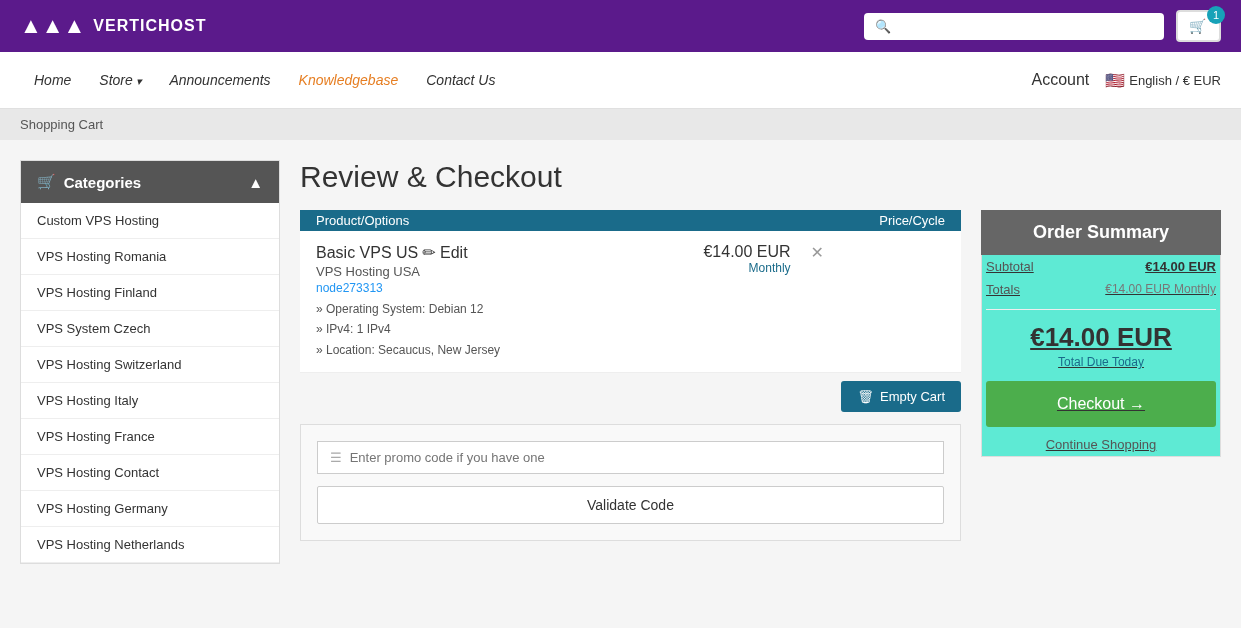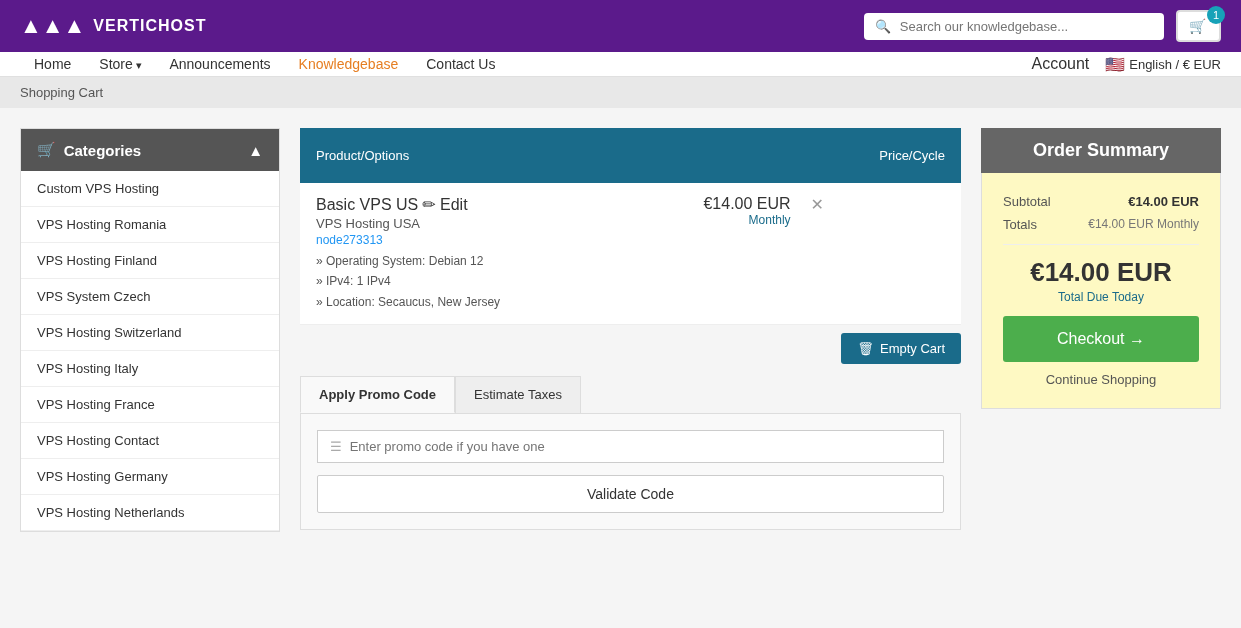--- a/index.html
+++ b/index.html
@@ -90,26 +90,27 @@
       display: flex;
       align-items: center;
       justify-content: space-between;
     }
     .nav-left {
       display: flex;
       align-items: center;
       gap: 0;
     }
     .nav-item {
-      padding: 4px 14px;
+      padding: 20px 14px;
       cursor: pointer;
       font-size: 14px;
       color: #333;
       text-decoration: none;
       display: inline-block;
+      font-style: italic;
     }
     .nav-item.active { color: #e67e22; }
     .nav-item.dropdown::after {
       content: " ▾";
       font-size: 11px;
     }
     .nav-right {
       display: flex;
       align-items: center;
       gap: 16px;
@@ -194,21 +195,21 @@
       width: 100%;
       border-collapse: collapse;
       background: white;
       margin-bottom: 8px;
     }
     .cart-table thead tr {
       background: #1a6b8a;
       color: white;
     }
     .cart-table thead th {
-      padding: 20px 16px;
+      padding: 3px 16px;
       text-align: left;
       font-size: 13px;
       font-weight: normal;
     }
     .cart-table thead th:last-child {
       text-align: right;
     }
     .cart-table tbody td {
       padding: 12px 16px;
       vertical-align: top;
@@ -347,24 +348,25 @@
     }
     .order-summary-header {
       background: #666;
       color: white;
       padding: 12px 16px;
       font-size: 18px;
       text-align: center;
       font-weight: bold;
     }
     .order-summary-body {
-      background: #fef9c3;
+      background: #5eead4;
       border: 1px solid #ddd;
       border-top: none;
-      padding: 21px;
+      padding: 4px;
+      text-decoration: underline;
     }
     .summary-row {
       display: flex;
       justify-content: space-between;
       margin-bottom: 8px;
       font-size: 13px;
     }
     .summary-row .label { color: #555; }
     .summary-row .value { color: #333; font-weight: bold; }
     .summary-row .value.monthly { color: #777; font-size: 12px; font-weight: normal; }
@@ -423,21 +425,20 @@
 <body>
 
 <header class="header">
   <div class="logo-area">
     <span class="logo-icon">▲▲▲</span>
     <span class="logo-text">VERTICHOST</span>
   </div>
   <div class="header-right">
     <div class="search-bar">
       <span class="search-icon-wrap">🔍</span>
-      <input type="text" placeholder="Search our knowledgebase..." style="">
     </div>
     <button class="cart-btn">
       <span>🛒</span>
       <span class="cart-badge">1</span>
     </button>
   </div>
 </header>
 
 <nav class="navbar">
   <div class="nav-left">
@@ -476,20 +477,21 @@
     <div class="sidebar-item">VPS System Czech</div>
     <div class="sidebar-item">VPS Hosting Switzerland</div>
     <div class="sidebar-item">VPS Hosting Italy</div>
     <div class="sidebar-item">VPS Hosting France</div>
     <div class="sidebar-item">VPS Hosting Contact</div>
     <div class="sidebar-item">VPS Hosting Germany</div>
     <div class="sidebar-item">VPS Hosting Netherlands</div>
   </aside>
 
   <div class="right-section" style="flex:1;">
+    <h1 class="page-title">Review &amp; Checkout</h1>
 
     <div class="checkout-and-summary">
 
       <div class="checkout-area">
         <table class="cart-table">
           <thead>
             <tr>
               <th>Product/Options</th>
               <th>Price/Cycle</th>
             </tr>
@@ -526,24 +528,20 @@
           </tbody>
         </table>
 
         <div class="cart-actions">
           <button class="empty-cart-btn">
             <span>🗑</span>
             <span>Empty Cart</span>
           </button>
         </div>
 
-        <div class="promo-tabs">
-          <div class="promo-tab active">Apply Promo Code</div>
-          <div class="promo-tab">Estimate Taxes</div>
-        </div>
 
         <div class="promo-box">
           <div class="promo-input-wrap">
             <span class="promo-input-icon">☰</span>
             <input class="promo-input" type="text" placeholder="Enter promo code if you have one" style="">
           </div>
           <button class="validate-btn">Validate Code</button>
         </div>
       </div>
 

